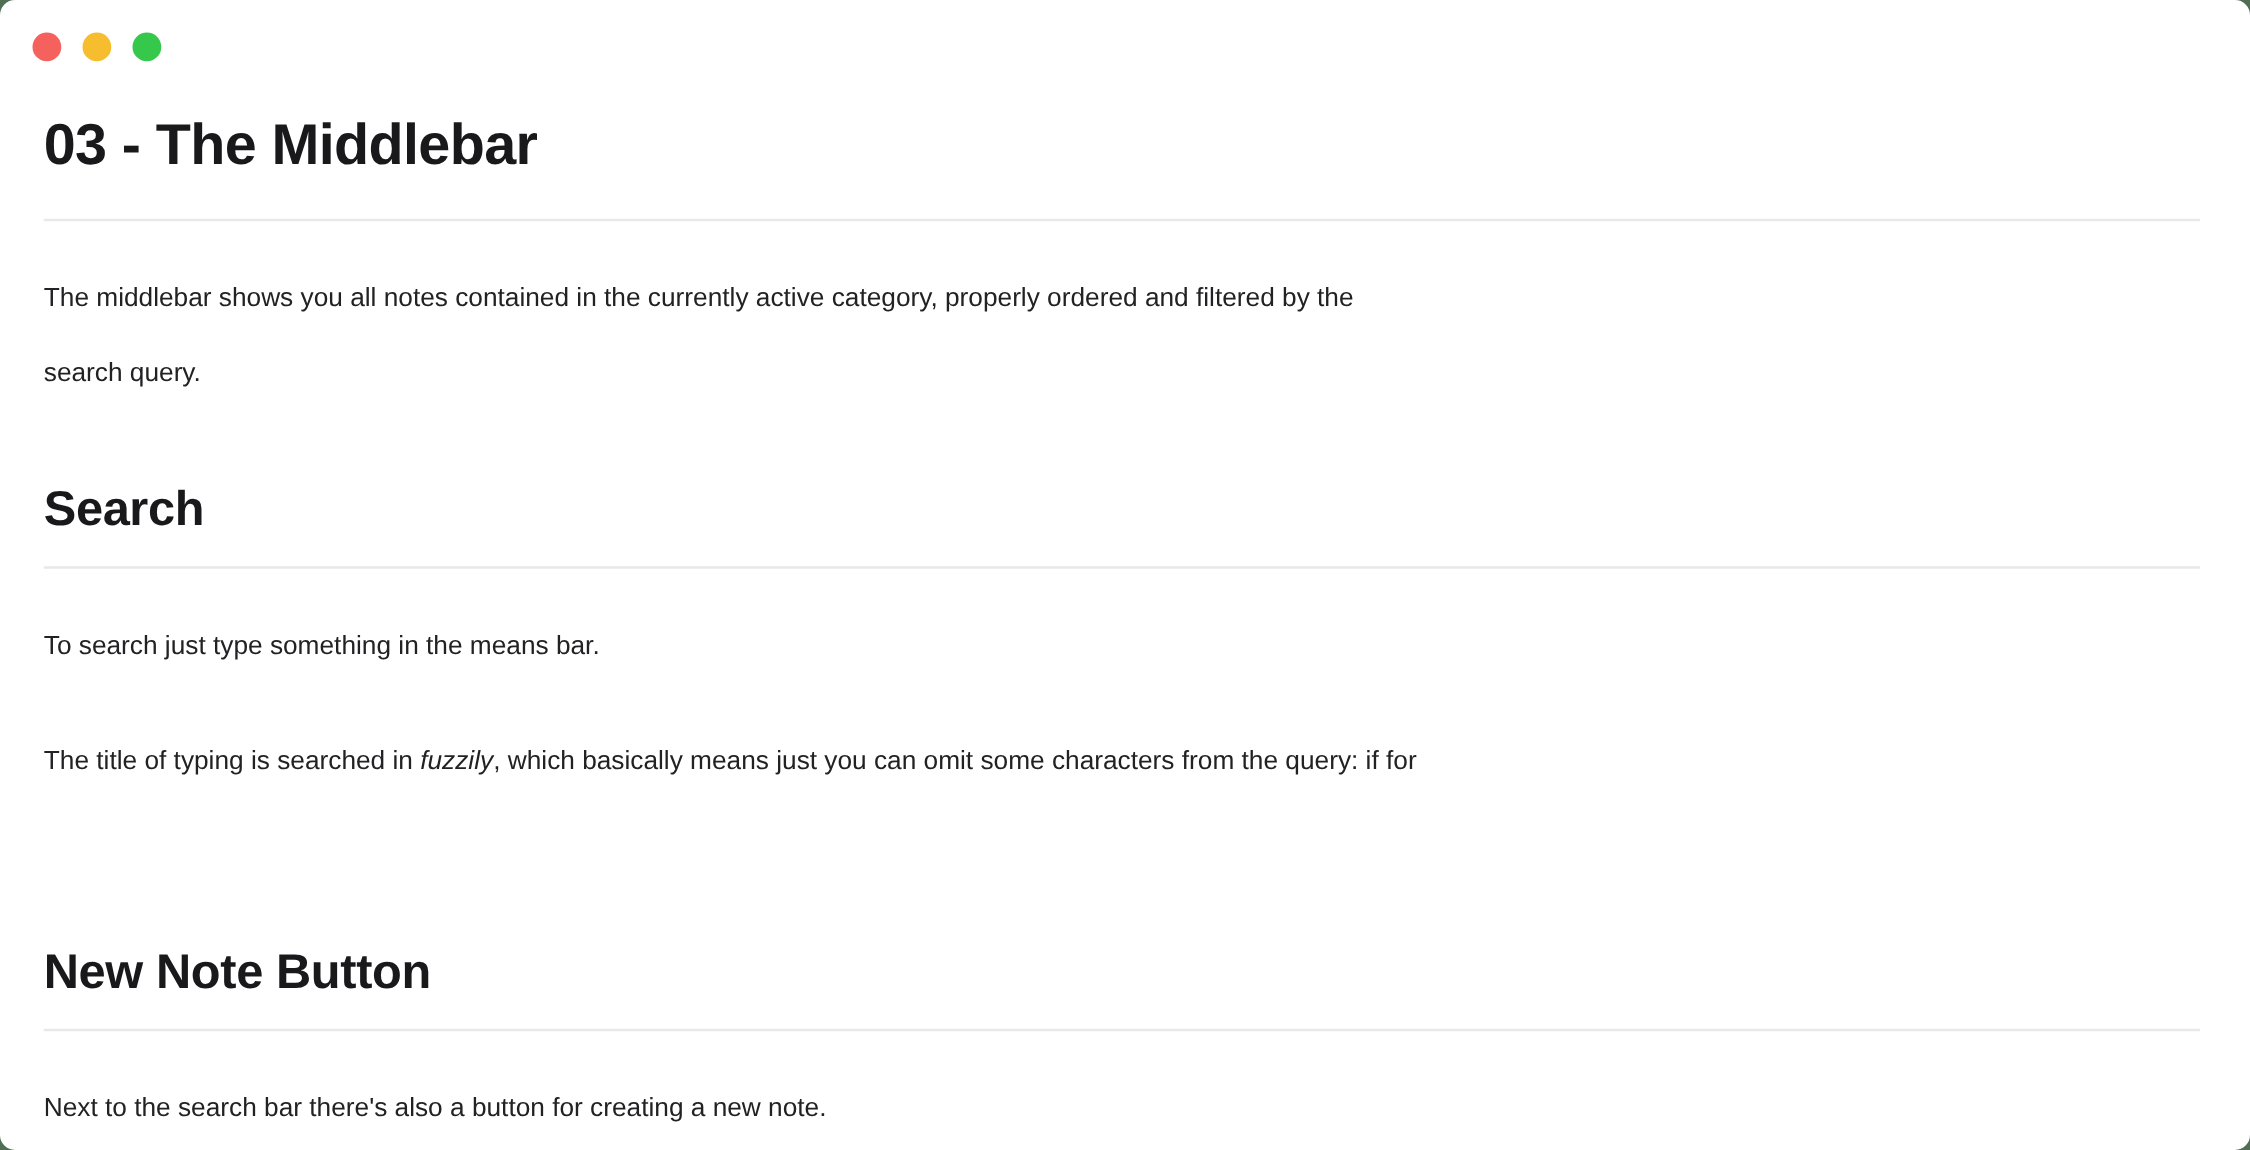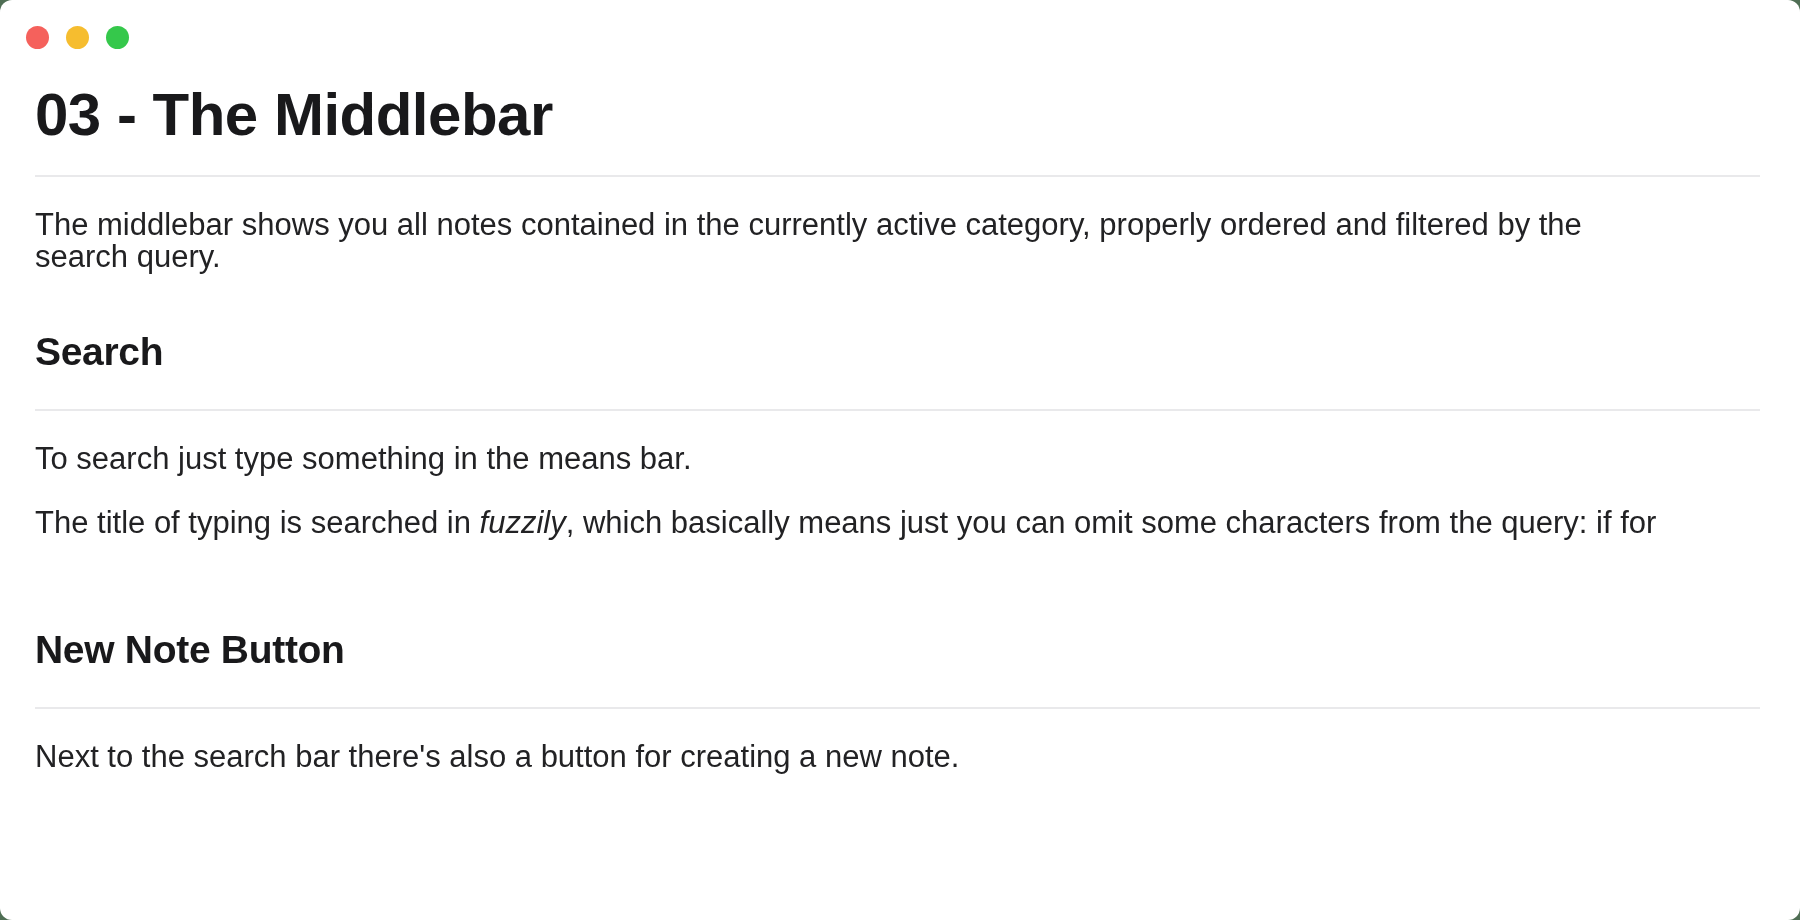--- a/index.html
+++ b/index.html
@@ -37,44 +37,44 @@
 
   .content {
     position: absolute;
     top: 0; left: 0; right: 0;
     padding: 0 40px 0 35px;
     color: #222224;
   }
 
   h1.note-title {
     margin-top: 84px;
-    font-size: 60px;
+    font-size: 46px;
     line-height: 62px;
     font-weight: bold;
     color: #19191b;
     letter-spacing: -0.5px;
     padding-bottom: 29px;
     border-bottom: 2px solid #e9e9eb;
   }
 
   h2.section-heading {
     margin-top: 56px;
     font-size: 39px;
     line-height: 46px;
     font-weight: bold;
     color: #19191b;
     letter-spacing: -0.3px;
-    padding-bottom: 34px;
+    padding-bottom: 22px;
     border-bottom: 2px solid #e9e9eb;
   }
 
   p.body-paragraph {
     margin-top: 32px;
-    font-size: 31px;
-    line-height: 32px;
+    font-size: 21px;
+    line-height: 60px;
     color: #222224;
   }
   p.p-lines { white-space: pre-line; }
   em { }
 </style>
 </head>
 <body>
 
 <div class="window">
 

